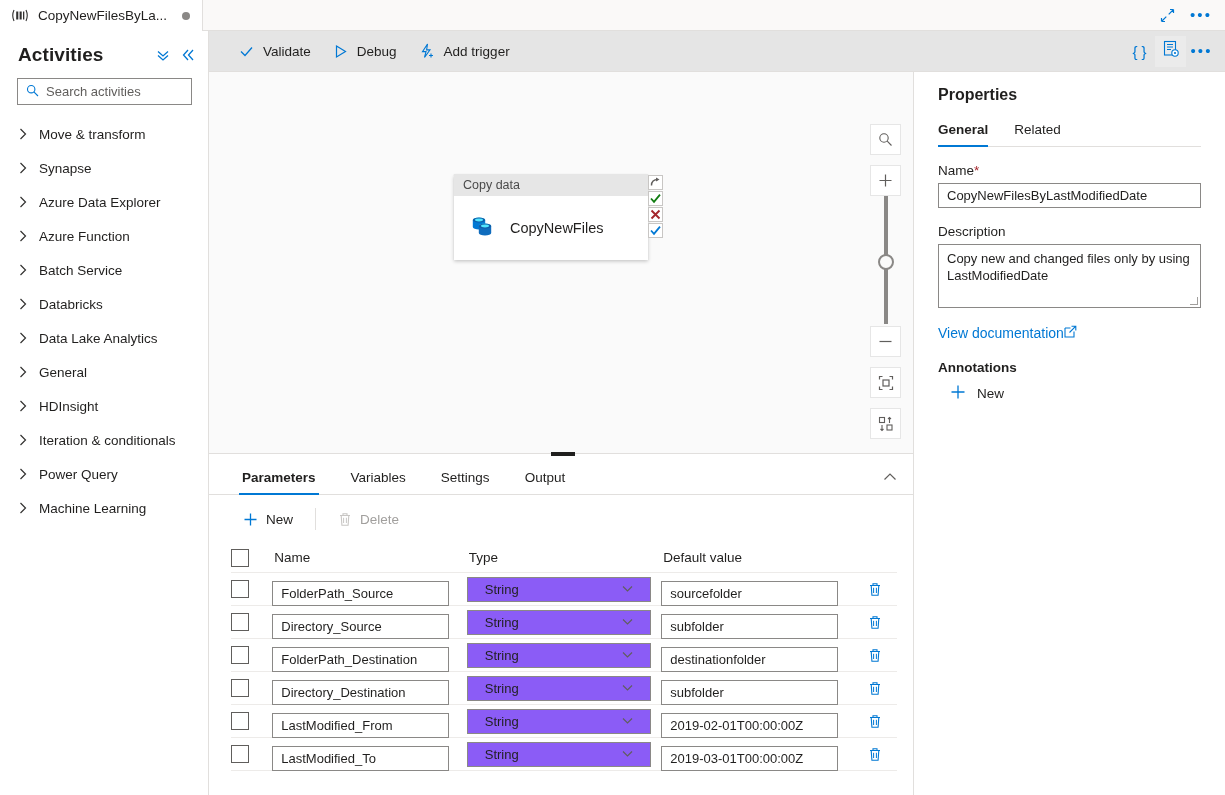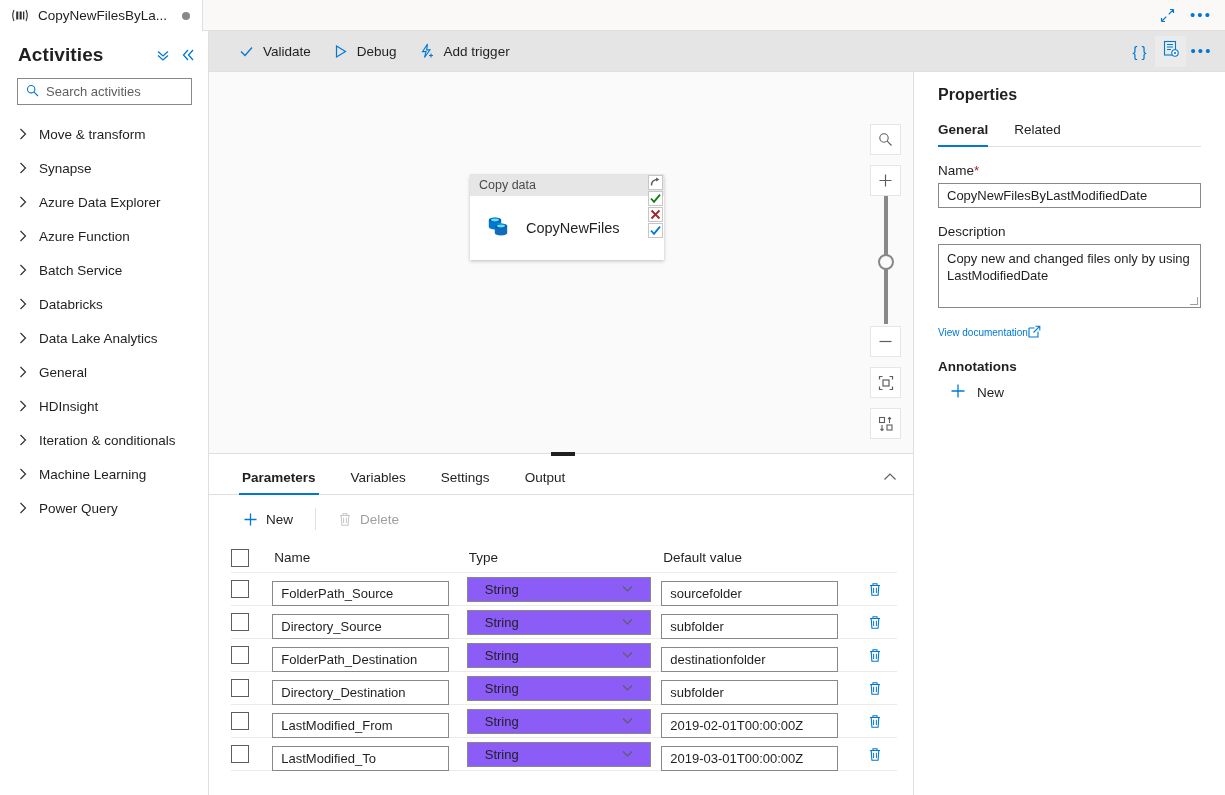--- a/index.html
+++ b/index.html
@@ -84,21 +84,20 @@
 
   
   .canvas {
     position: absolute; left: 209px; top: 72px; width: 704px; height: 381px;
     background: #fafafa; overflow: hidden;
   }
   .node {
     position: absolute; left: 245px; top: 102px; width: 194px;
     box-shadow: 0 1.6px 3.6px rgba(0,0,0,.22), 0 .3px .9px rgba(0,0,0,.18);
     background: #ffffff;
-    margin-left: 16px;
   }
   .node-head {
     height: 22px; background: #e6e6e6; display: flex; align-items: center;
     padding-left: 9px; font-size: 12.5px; color: #4a4a4a;
   }
   .node-body {
     height: 64px; display: flex; align-items: center; gap: 13px; padding-left: 13px;
     background: #fff;
   }
   .node-name { font-size: 14.5px; color: #201f1e; }
@@ -221,21 +220,21 @@
     height: 64px; border: 1px solid #8a8886; background: #fff;
     padding: 5px 8px; font-size: 13px; line-height: 17px; position: relative;
   }
   .farea::after {
     content: ""; position: absolute; right: 2px; bottom: 2px;
     width: 7px; height: 7px;
     border-right: 1px solid #a19f9d; border-bottom: 1px solid #a19f9d;
     transform: skewX(-0deg);
   }
   .doclink {
-    margin-top: 17px; font-size: 10px; color: #0078d4;
+    margin-top: 17px; font-size: 14px; color: #0078d4;
     display: flex; align-items: center; 
   }
   .annot-title { font-size: 13.5px; font-weight: 600; margin-top: 19px; }
   .annot-new {
     display: flex; align-items: center; gap: 11px; margin-top: 9px;
     padding-left: 12px; font-size: 13.5px;
   }
   .plus-blue { color: #0078d4; }
 </style>
 </head>
@@ -379,29 +378,29 @@
             </svg>
         </span>
         <span>Iteration &amp; conditionals</span>
       </div>
       <div class="act-item">
         <span class="act-chev">
           <svg width="8" height="12" viewBox="0 0 8 12">
               <path d="M1.5 1 L6.5 6 L1.5 11" stroke="#323130" stroke-width="1.2" fill="none"></path>
             </svg>
         </span>
+        <span>Power Query</span>
+      </div>
+      <div class="act-item">
+        <span class="act-chev">
+          <svg width="8" height="12" viewBox="0 0 8 12">
+              <path d="M1.5 1 L6.5 6 L1.5 11" stroke="#323130" stroke-width="1.2" fill="none"></path>
+            </svg>
+        </span>
         <span>Machine Learning</span>
-      </div>
-      <div class="act-item">
-        <span class="act-chev">
-          <svg width="8" height="12" viewBox="0 0 8 12">
-              <path d="M1.5 1 L6.5 6 L1.5 11" stroke="#323130" stroke-width="1.2" fill="none"></path>
-            </svg>
-        </span>
-        <span>Power Query</span>
       </div>
     </div>
   </div>
 
   <div class="toolbar">
     <div class="tb-btn">
       <span class="tb-ico">
         <svg width="15" height="15" viewBox="0 0 15 15">
             <path d="M2 7.5 L6 11.5 L13 3.5" stroke="#0078d4" stroke-width="1.3" fill="none"></path>
           </svg>

